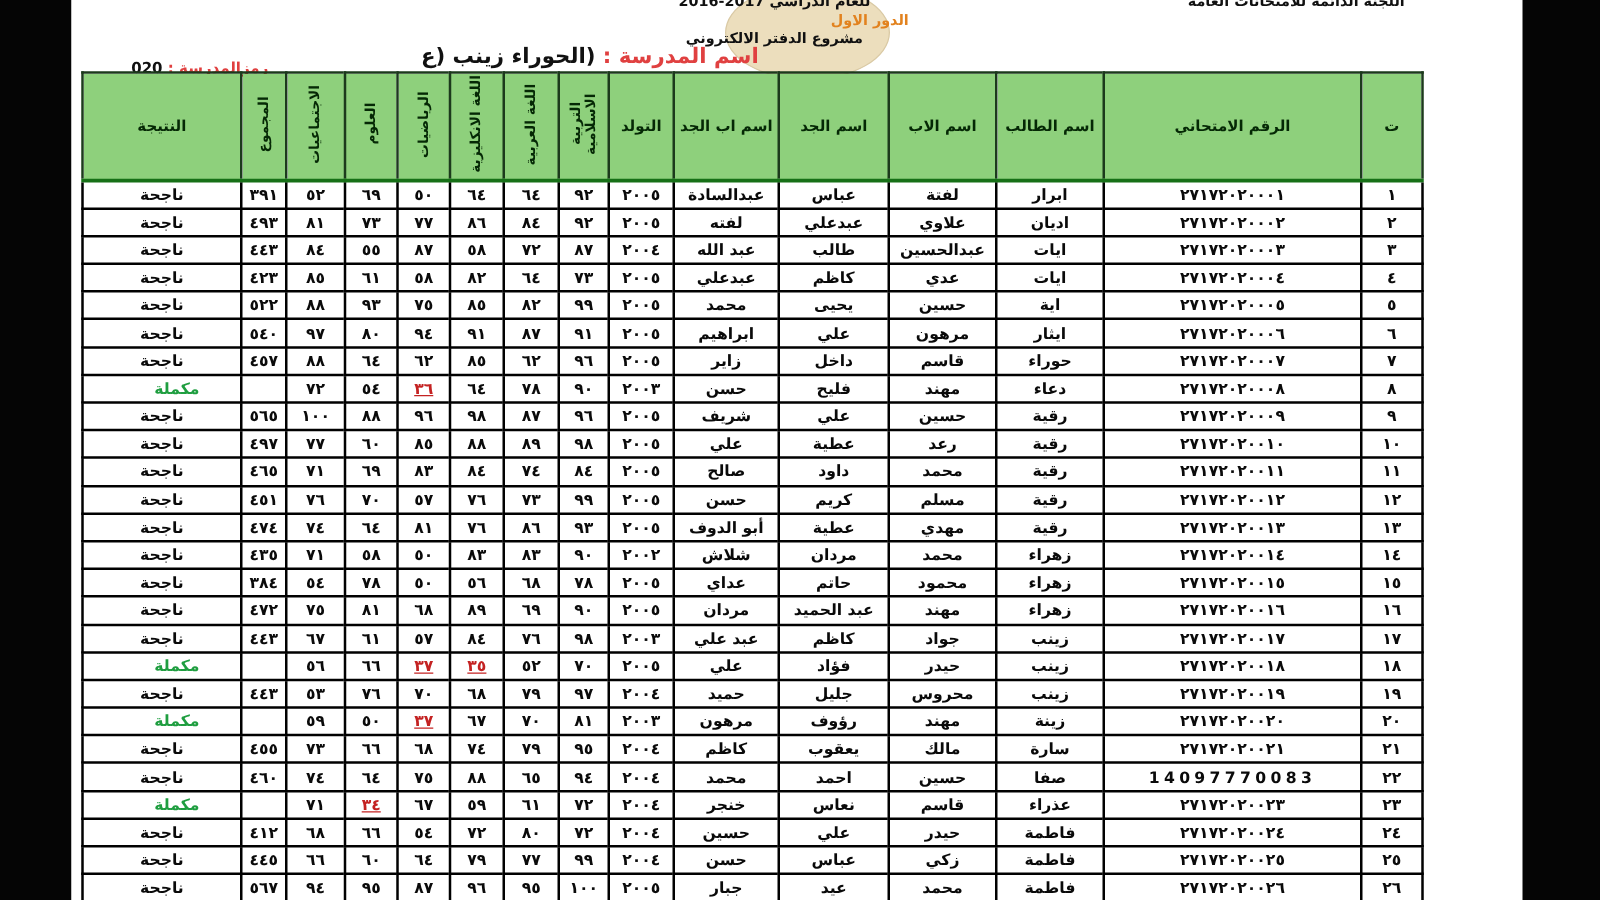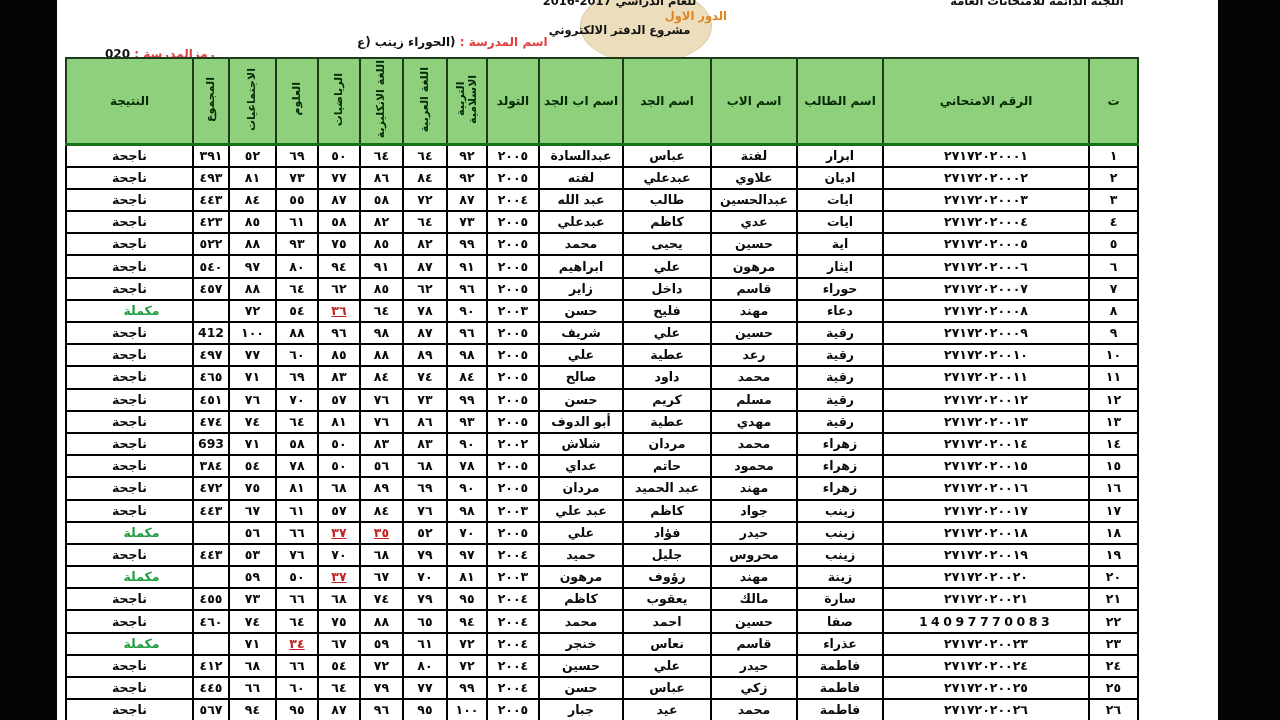--- a/index.html
+++ b/index.html
@@ -10,21 +10,21 @@
 
   
   .hdr-right{position:absolute;right:6px;top:-6px;width:350px;text-align:center;
              font-size:11.5px;font-weight:bold;line-height:14px;color:#111;direction:rtl;}
   .hdr-center{position:absolute;left:455px;top:-6px;width:215px;text-align:center;
               font-size:11.5px;font-weight:bold;line-height:14.5px;color:#111;direction:rtl;z-index:1;}
   .hdr-center .round{color:var(--badge_orange);text-align:right;}
   .stamp{position:absolute;left:523px;top:-12px;width:130px;height:74px;border-radius:50%;
          background:var(--stamp_beige);border:1px solid #d9c9a4;z-index:0;}
   .school-line{position:absolute;left:300px;top:35px;width:250px;direction:rtl;text-align:left;
-               font-size:12px;font-weight:bold;color:#111;white-space:nowrap;}
+               font-size:17px;font-weight:bold;color:#111;white-space:nowrap;}
   .code-line{position:absolute;left:48px;top:35px;width:200px;direction:rtl;text-align:left;
              font-size:12px;font-weight:bold;color:#111;white-space:nowrap;margin-top:12px;}
   .red-label{color:var(--label_red);}
 
   
   .tbl-wrap{position:absolute;left:8px;top:57px;width:1072px;}
   table{border-collapse:collapse;table-layout:fixed;width:1072px;direction:rtl;}
   thead tr{height:86px;}
   th{background:var(--header_green);border:2px solid #1c3a1c;padding:0;
      font-size:12px;font-weight:bold;color:#052805;overflow:hidden;}
@@ -248,21 +248,21 @@
               <td>حسين</td>
               <td>علي</td>
               <td>شريف</td>
               <td>٢٠٠٥</td>
               <td>٩٦</td>
               <td>٨٧</td>
               <td>٩٨</td>
               <td>٩٦</td>
               <td>٨٨</td>
               <td>١٠٠</td>
-              <td>412</td>
+              <td>٥٦٥</td>
               <td>ناجحة</td>
             </tr>
             <tr>
               <td>١٠</td>
               <td class="exam">٢٧١٧٢٠٢٠٠١٠</td>
               <td>رقية</td>
               <td>رعد</td>
               <td>عطية</td>
               <td>علي</td>
               <td>٢٠٠٥</td>
@@ -333,21 +333,21 @@
               <td>محمد</td>
               <td>مردان</td>
               <td>شلاش</td>
               <td>٢٠٠٢</td>
               <td>٩٠</td>
               <td>٨٣</td>
               <td>٨٣</td>
               <td>٥٠</td>
               <td>٥٨</td>
               <td>٧١</td>
-              <td>693</td>
+              <td>٤٣٥</td>
               <td>ناجحة</td>
             </tr>
             <tr>
               <td>١٥</td>
               <td class="exam">٢٧١٧٢٠٢٠٠١٥</td>
               <td>زهراء</td>
               <td>محمود</td>
               <td>حاتم</td>
               <td>عداي</td>
               <td>٢٠٠٥</td>

